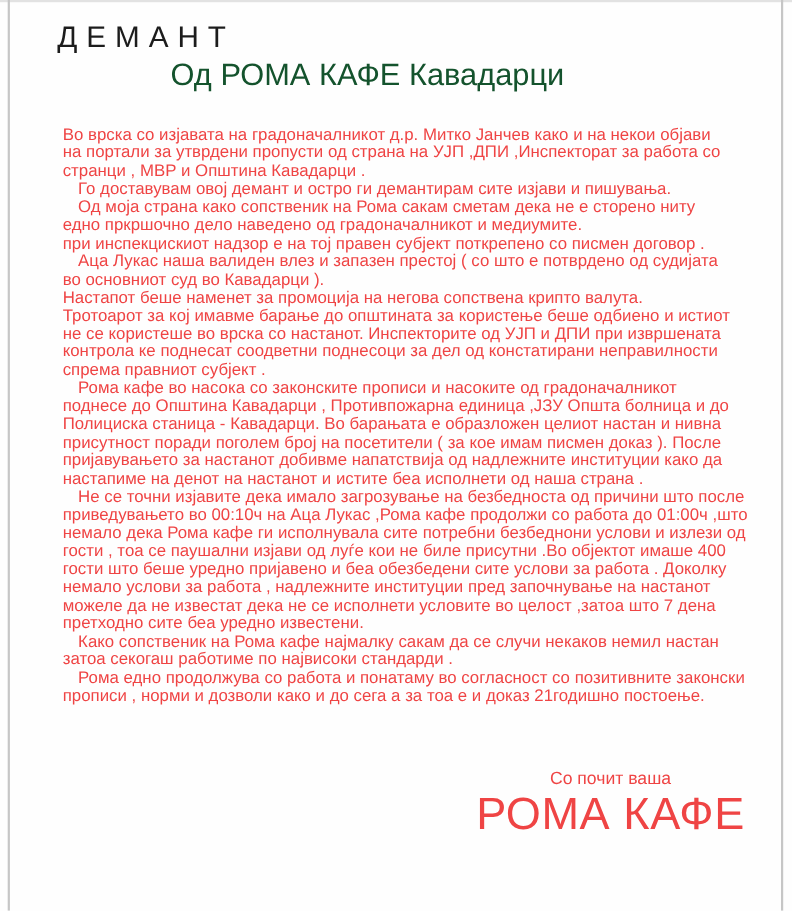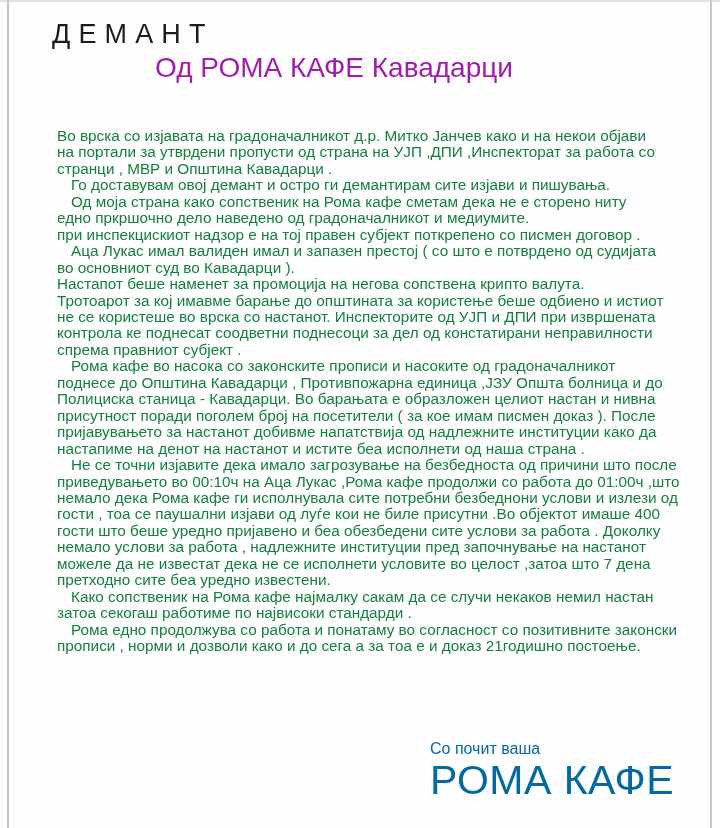--- a/index.html
+++ b/index.html
@@ -49,44 +49,45 @@
     white-space: nowrap;
     margin-left: 44px;
   }
   .subtitle {
     position: absolute;
     top: 52px;
     left: 0;
     width: 668px;
     text-align: center;
     font-size: 28px;
-    color: #a21caf;
+    color: #14532d;
     white-space: nowrap;
   }
   .body-text {
     position: absolute;
     left: 57px;
-    top: 128px;
+    top: 115px;
     width: 625px;
     font-size: 15.3px;
     line-height: 16.45px;
-    color: #15803d;
+    color: #ef4444;
   }
   .ln {
     white-space: nowrap;
   }
   .ln.ind {
     padding-left: 14px;
   }
   .signature {
     position: absolute;
-    top: 739px;
+    top: 699px;
     left: 430px;
     width: 250px;
-    color: #0369a1;
+    text-align: center;
+    color: #ef4444;
   }
   .sig-salutation {
     font-size: 16px;
     line-height: 19px;
     margin-bottom: 5px;
   }
   .sig-name {
     font-size: 41px;
     line-height: 34px;
     letter-spacing: 0.5px;
@@ -103,24 +104,24 @@
 
   <div class="main-title">ДЕМАНТ</div>
 
   <div class="subtitle">Од РОМА КАФЕ Кавадарци</div>
 
   <div class="body-text">
       <div class="ln">Во врска со изјавата на градоначалникот д.р. Митко Јанчев како и на некои објави</div>
       <div class="ln">на портали за утврдени пропусти од страна на УЈП ,ДПИ ,Инспекторат за работа со</div>
       <div class="ln">странци , МВР и Општина Кавадарци .</div>
       <div class="ln ind">Го доставувам овој демант и остро ги демантирам сите изјави и пишувања.</div>
-      <div class="ln ind">Од моја страна како сопственик на Рома кафе сметам дека не е сторено ниту</div>
+      <div class="ln ind">Од моја страна како сопственик на Рома сакам сметам дека не е сторено ниту</div>
       <div class="ln">едно пркршочно дело наведено од градоначалникот и медиумите.</div>
       <div class="ln">при инспекцискиот надзор е на тој правен субјект поткрепено со писмен договор .</div>
-      <div class="ln ind">Аца Лукас имал валиден имал и запазен престој ( со што е потврдено од судијата</div>
+      <div class="ln ind">Аца Лукас наша валиден влез и запазен престој ( со што е потврдено од судијата</div>
       <div class="ln">во основниот суд во Кавадарци ).</div>
       <div class="ln">Настапот беше наменет за промоција на негова сопствена крипто валута.</div>
       <div class="ln">Тротоарот за кој имавме барање до општината за користење беше одбиено и истиот</div>
       <div class="ln">не се користеше во врска со настанот. Инспекторите од УЈП и ДПИ при извршената</div>
       <div class="ln">контрола ке поднесат соодветни поднесоци за дел од констатирани неправилности</div>
       <div class="ln">спрема правниот субјект .</div>
       <div class="ln ind">Рома кафе во насока со законските прописи и насоките од градоначалникот</div>
       <div class="ln">поднесе до Општина Кавадарци , Противпожарна единица ,ЈЗУ Општа болница и до</div>
       <div class="ln">Полициска станица - Кавадарци. Во барањата е образложен целиот настан и нивна</div>
       <div class="ln">присутност поради поголем број на посетители  ( за кое имам писмен доказ ). После</div>

